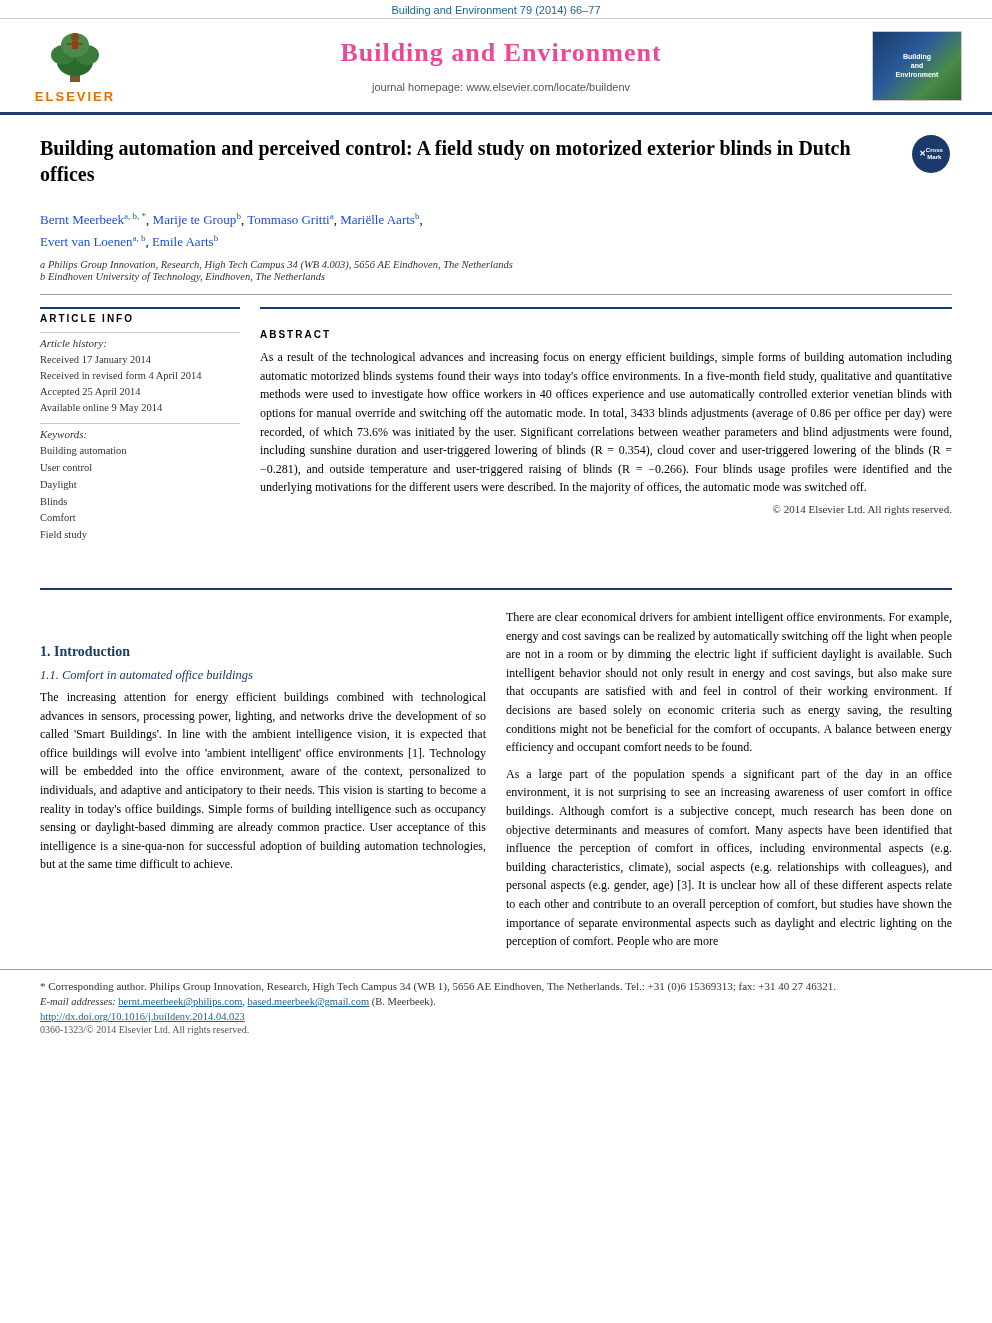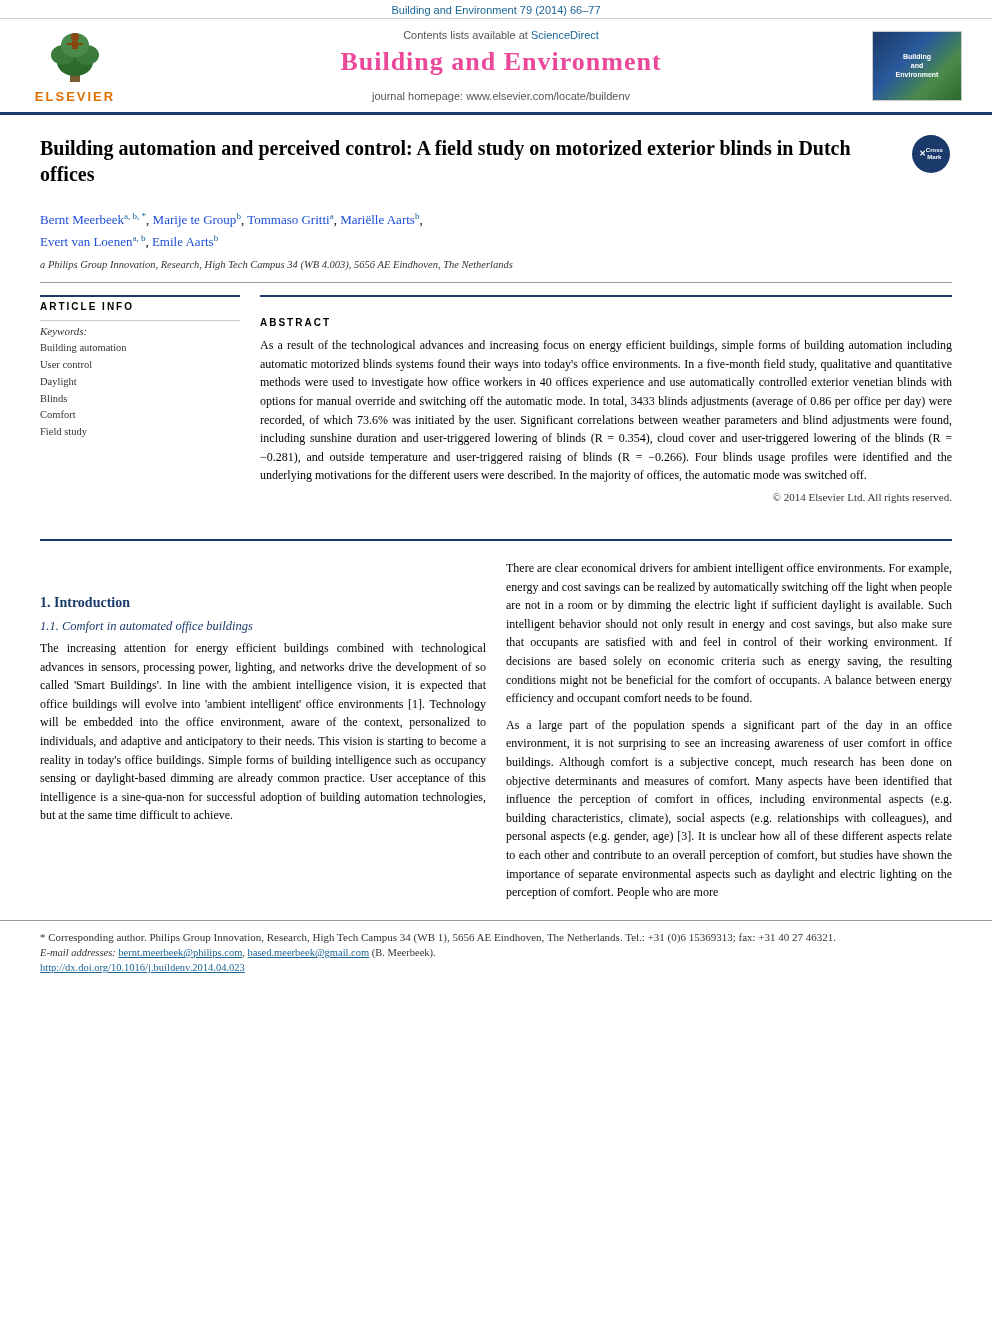--- a/index.html
+++ b/index.html
@@ -337,24 +337,20 @@
         <circle cx="40" cy="10" r="4" fill="#8B4513"></circle>
         <rect x="37" y="14" width="6" height="8" fill="#8B4513"></rect>
         <rect x="32" y="16" width="5" height="2" fill="#8B4513"></rect>
         <rect x="43" y="16" width="5" height="2" fill="#8B4513"></rect>
       </svg>
       <div class="elsevier-label">ELSEVIER</div>
     </div>
   </div>
 
   <div class="journal-header-center">
-    <div class="sciencedirect-line">
-      <span>Contents lists available at</span>
-      <a href="#">ScienceDirect</a>
-    </div>
     <div class="journal-title-main">Building and Environment</div>
     <div class="journal-homepage">journal homepage: www.elsevier.com/locate/buildenv</div>
   </div>
 
   <div class="journal-header-right">
     <div class="journal-thumb">
       <div class="journal-thumb-text">Building<br>and<br>Environment</div>
     </div>
   </div>
 </div>
@@ -378,29 +374,37 @@
     <span class="author-name">Bernt Meerbeek</span><sup class="author-sup">a, b, *</sup>,
     <span class="author-name">Marije te Group</span><sup class="author-sup">b</sup>,
     <span class="author-name">Tommaso Gritti</span><sup class="author-sup">a</sup>,
     <span class="author-name">Mariëlle Aarts</span><sup class="author-sup">b</sup>,<br>
     <span class="author-name">Evert van Loenen</span><sup class="author-sup">a, b</sup>,
     <span class="author-name">Emile Aarts</span><sup class="author-sup">b</sup>
   </div>
 
   <div class="affiliations">
     <div class="affil-line">a Philips Group Innovation, Research, High Tech Campus 34 (WB 4.003), 5656 AE Eindhoven, The Netherlands</div>
+    <div class="affil-line">b Eindhoven University of Technology, Eindhoven, The Netherlands</div>
   </div>
 
   <hr class="section-divider">
 
   <div class="two-col">
 
     <div class="col-left">
       <div class="article-info-title">Article Info</div>
 
+      <div class="info-subsection">
+        <div class="info-subsection-title">Article history:</div>
+        <div class="info-item">Received 17 January 2014</div>
+        <div class="info-item">Received in revised form 4 April 2014</div>
+        <div class="info-item">Accepted 25 April 2014</div>
+        <div class="info-item">Available online 9 May 2014</div>
+      </div>
 
       <div class="info-subsection">
         <div class="info-subsection-title">Keywords:</div>
         <div class="keywords-list">
           <div>Building automation</div>
           <div>User control</div>
           <div>Daylight</div>
           <div>Blinds</div>
           <div>Comfort</div>
           <div>Field study</div>
@@ -442,13 +446,14 @@
   <div class="footnote-asterisk">* Corresponding author. Philips Group Innovation, Research, High Tech Campus 34 (WB 1), 5656 AE Eindhoven, The Netherlands. Tel.: +31 (0)6 15369313; fax: +31 40 27 46321.</div>
   <div class="footnote-email">
     <em><span>E-mail addresses:</span></em>
     <a href="#" style="color:#1a6496;">bernt.meerbeek@philips.com</a><span>,</span>
     <a href="#" style="color:#1a6496;">based.meerbeek@gmail.com</a>
     <span>(B. Meerbeek).</span>
   </div>
   <div class="footnote-doi">
     <a href="#" style="color:#1a6496;">http://dx.doi.org/10.1016/j.buildenv.2014.04.023</a>
   </div>
+  <div class="footnote-issn">0360-1323/© 2014 Elsevier Ltd. All rights reserved.</div>
 </div>
 
 </body></html>

